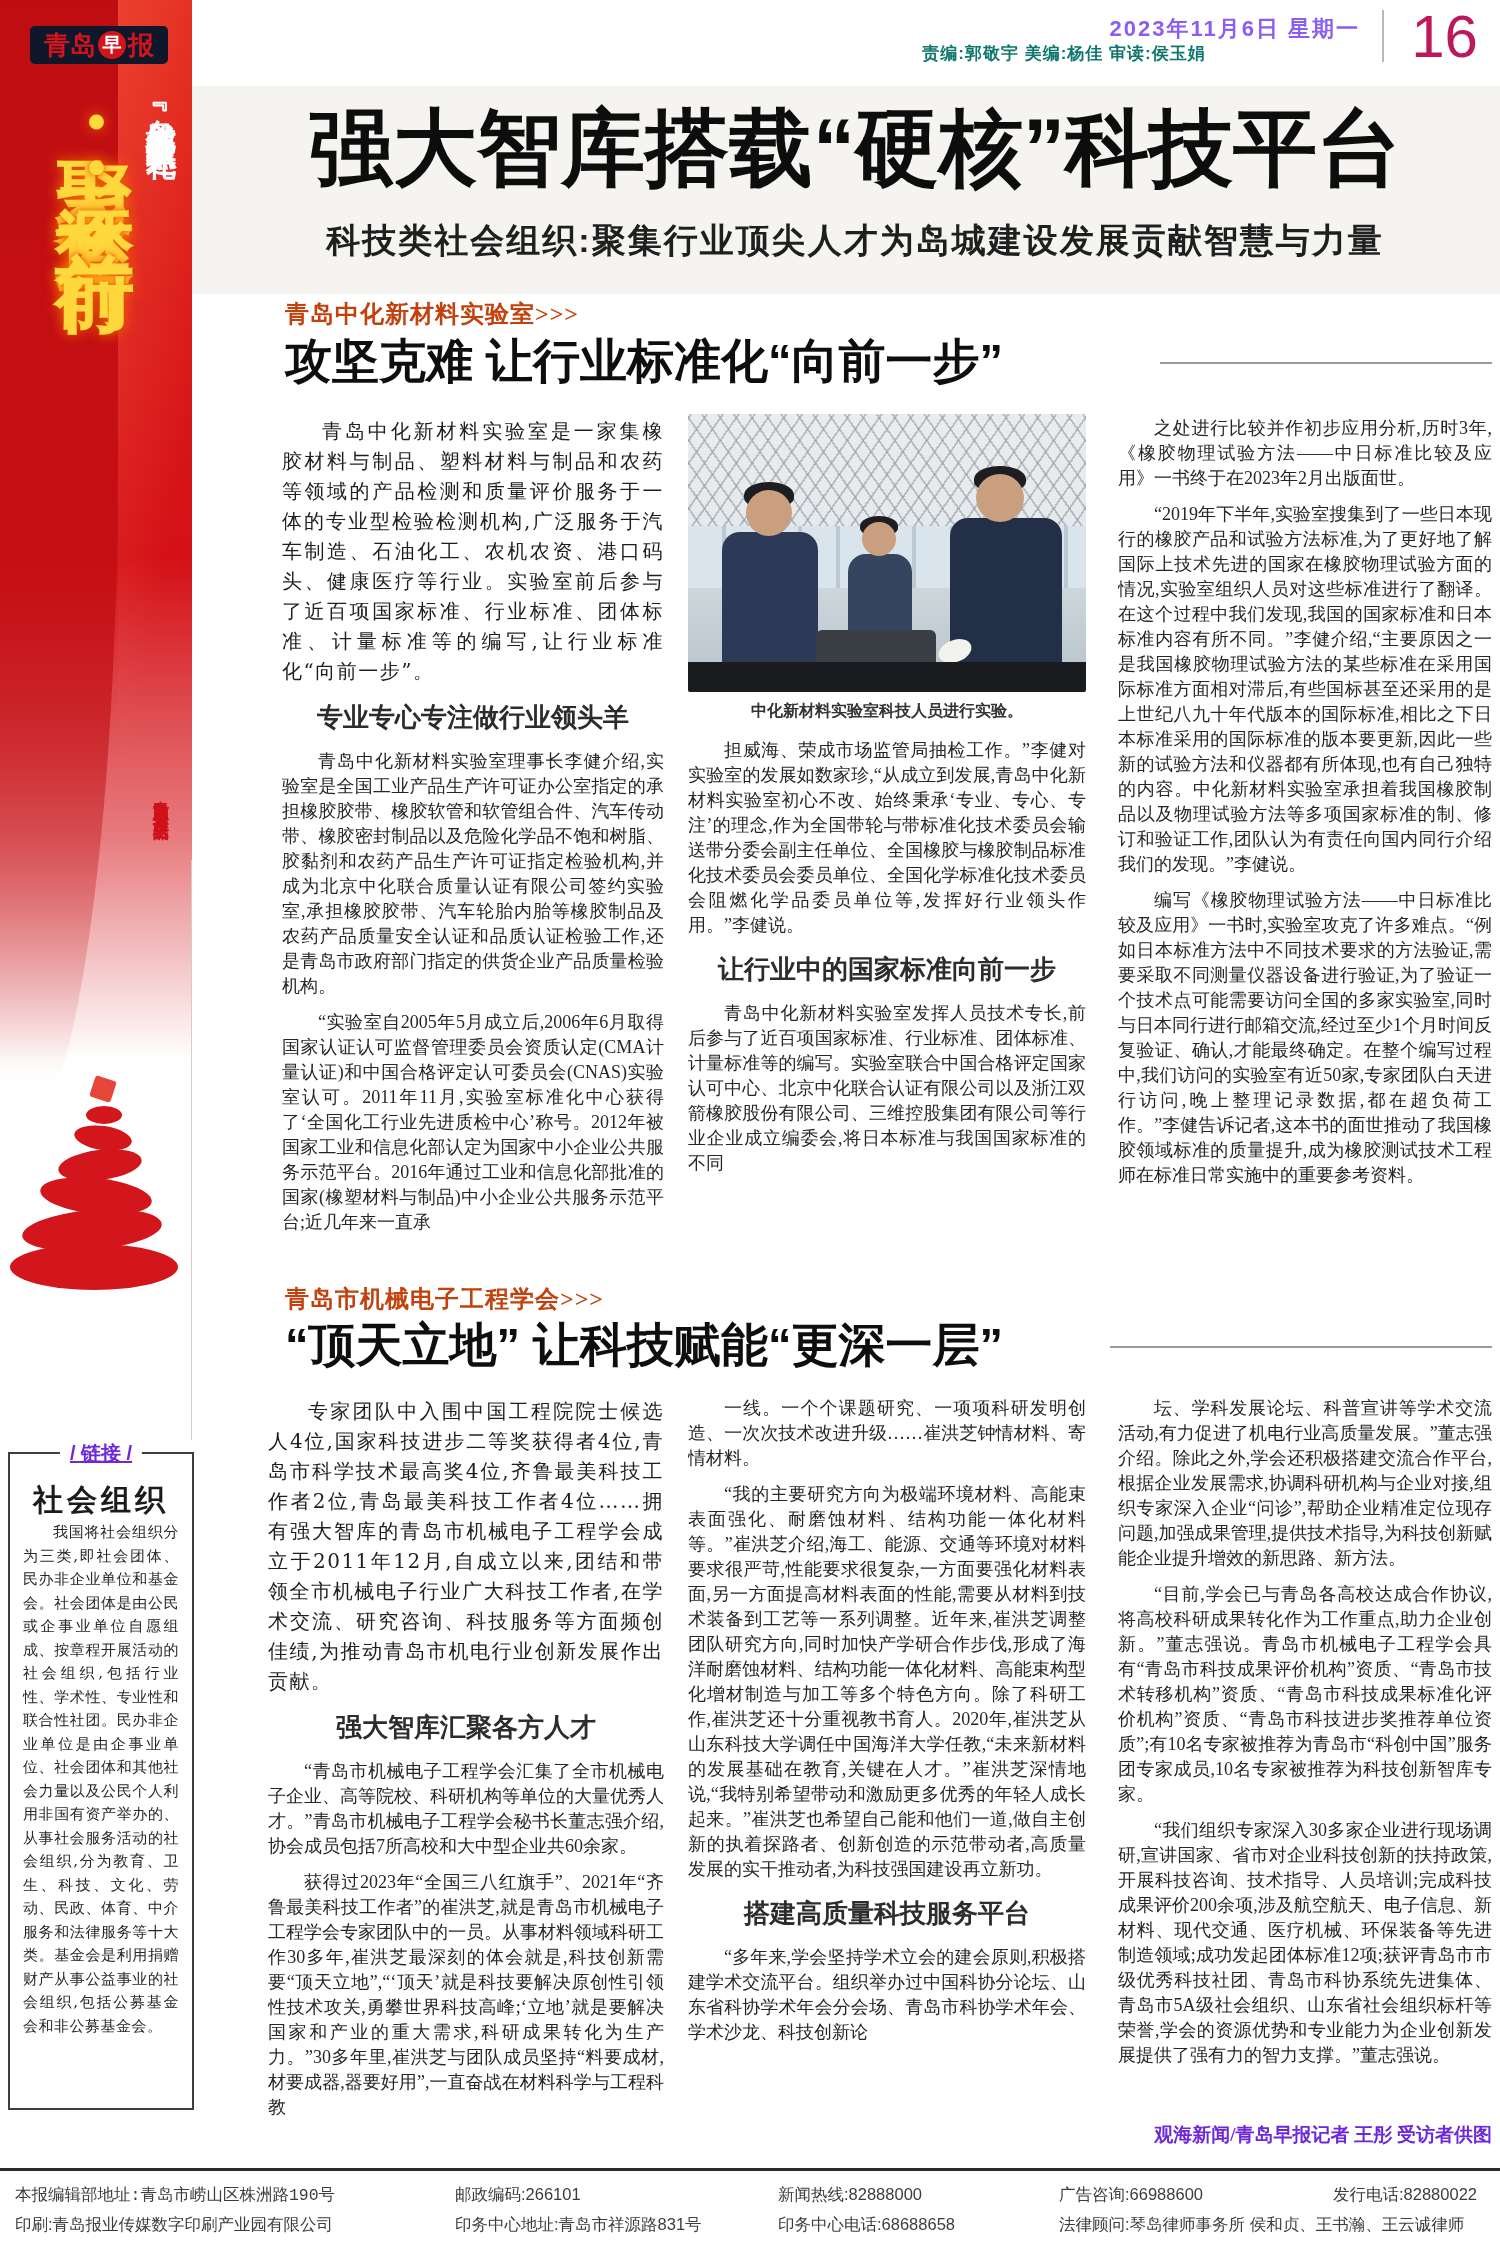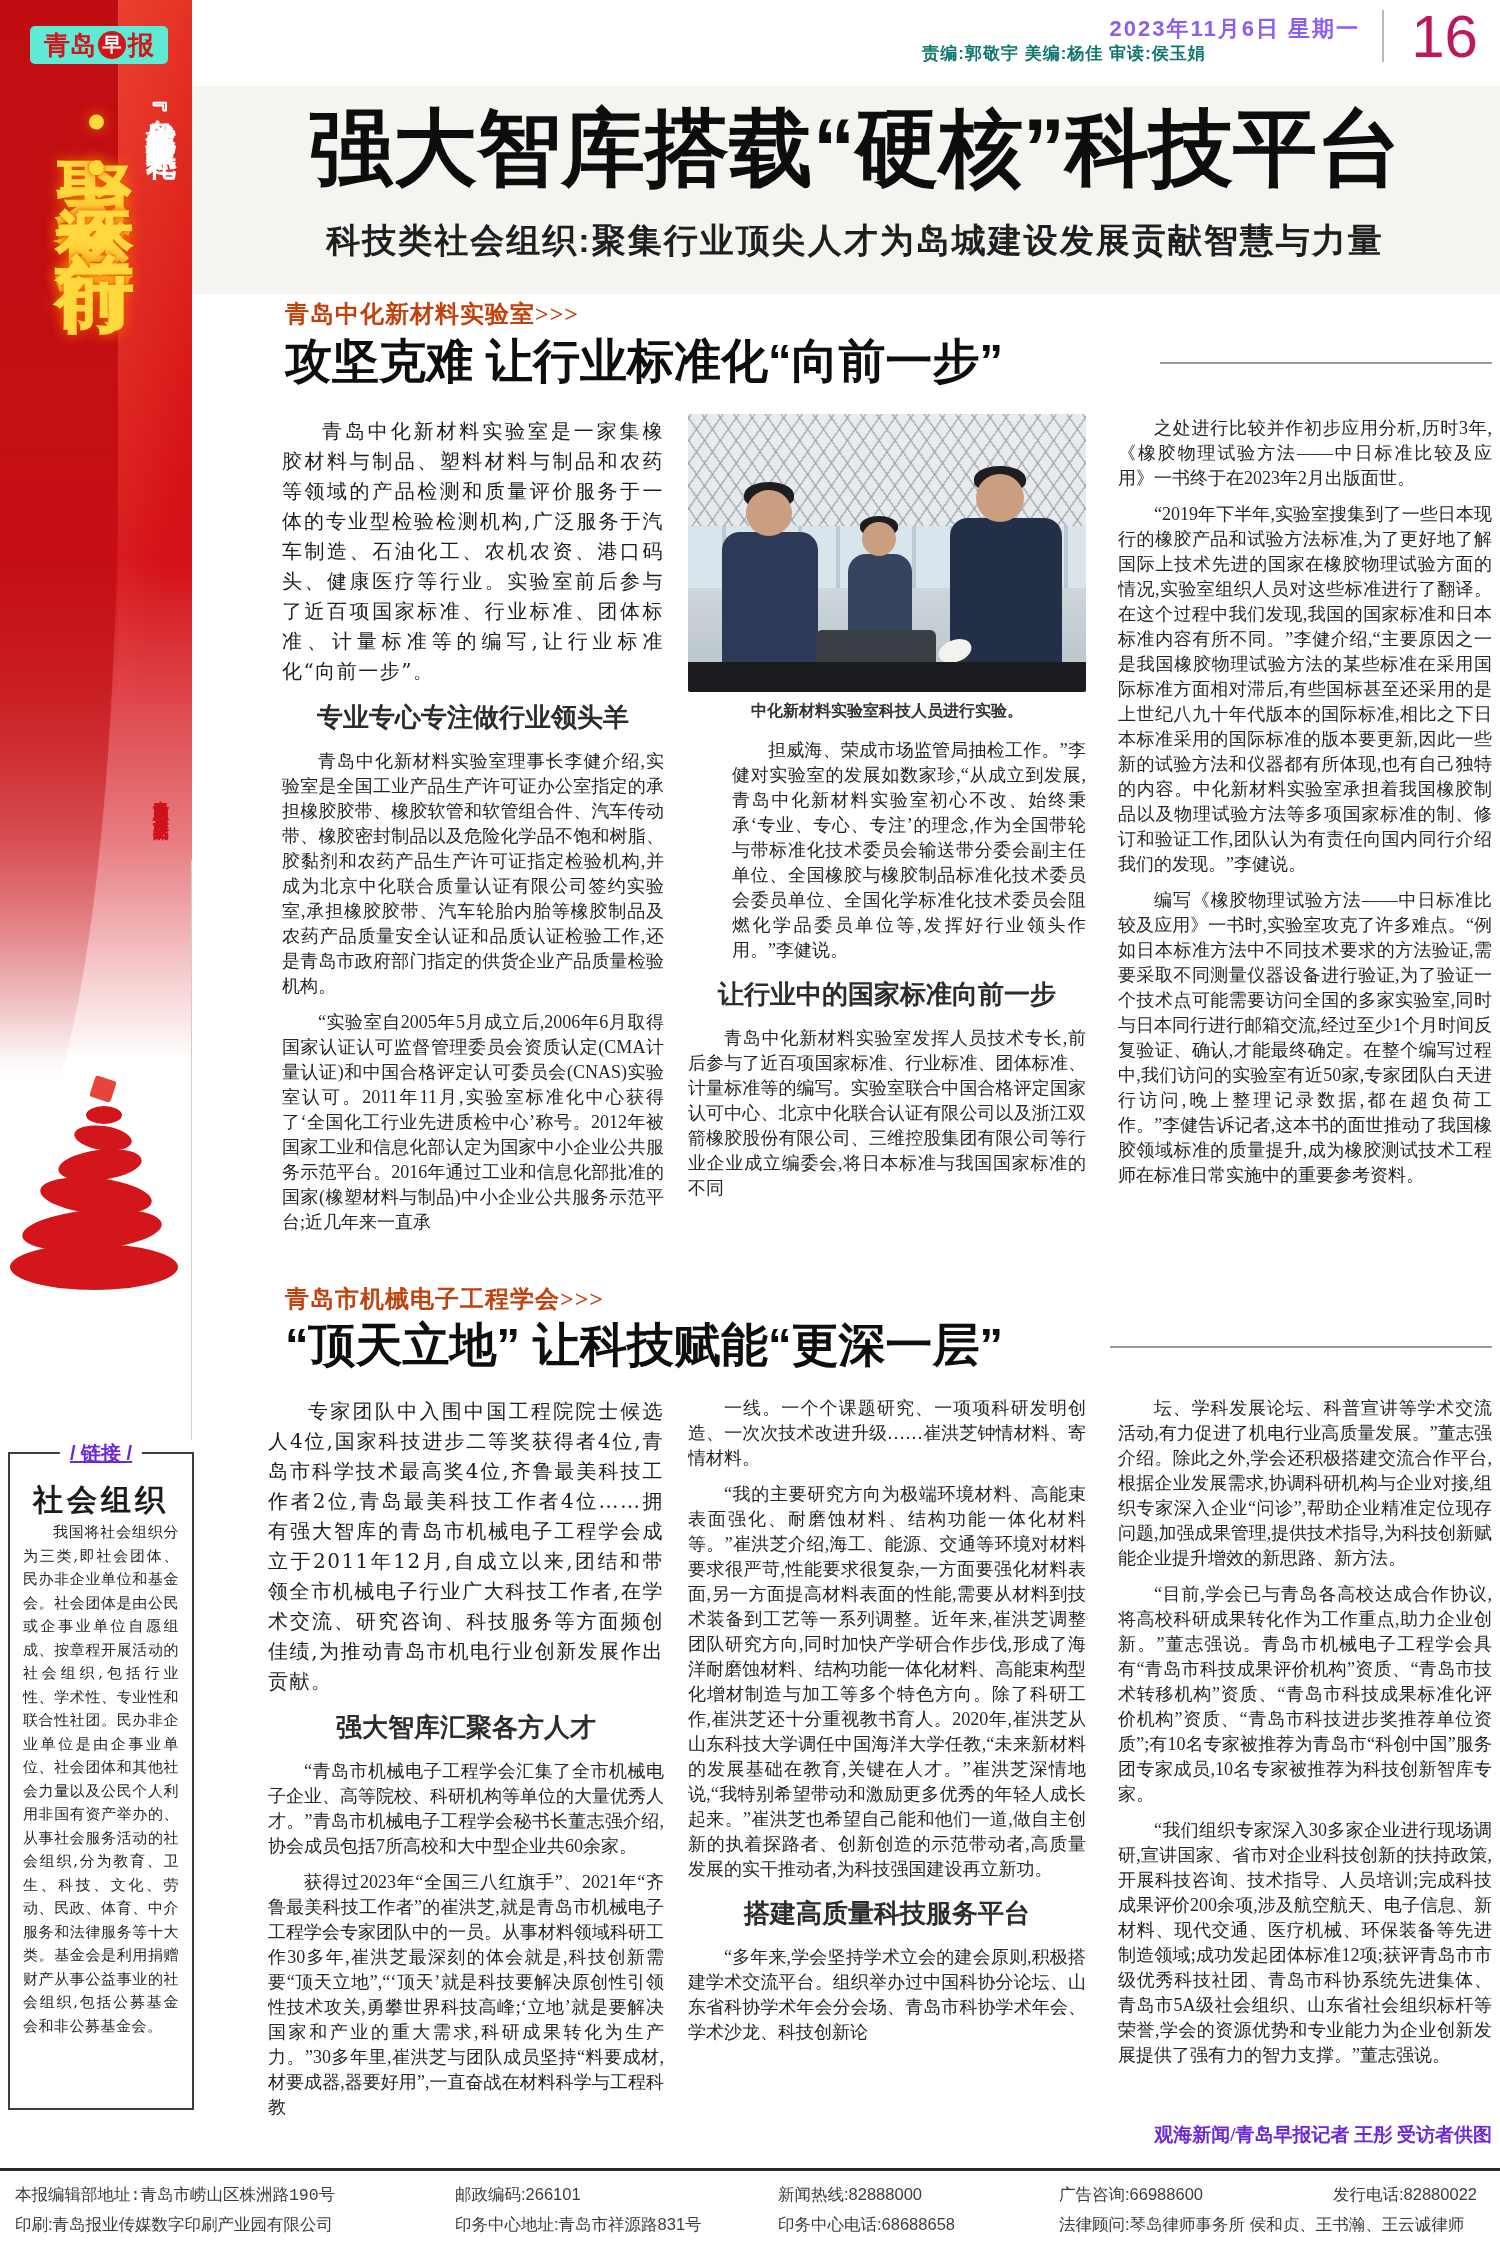--- a/index.html
+++ b/index.html
@@ -14,21 +14,21 @@
   .pageno{position:absolute;top:2px;right:22px;font:300 60px "Liberation Sans",sans-serif;color:#be185d;}
   
   .banner{position:absolute;left:0;top:0;width:192px;height:1300px;}
   .banner-red{position:absolute;left:0;top:0;width:100%;height:1120px;
      background:linear-gradient(to bottom,#e02318 0,#d41117 560px,rgba(211,17,23,.55) 840px,rgba(255,255,255,0) 1060px);}
   .banner-streak{position:absolute;left:0;top:0;width:118px;height:1140px;
      background:linear-gradient(to bottom,#bf0d12 0,rgba(191,13,18,.65) 700px,rgba(191,13,18,0) 1080px);
      border-radius:0 0 85% 0/0 0 60% 0;}
   .banner-hi{position:absolute;left:118px;top:0;width:74px;height:760px;
      background:linear-gradient(100deg,rgba(255,120,90,.35),rgba(255,255,255,0) 70%);}
-  .logo{position:absolute;left:30px;top:26px;width:138px;height:38px;background:#5eead4;border-radius:5px;
+  .logo{position:absolute;left:30px;top:26px;width:138px;height:38px;background:#0f172a;border-radius:5px;
         display:flex;align-items:center;justify-content:center;gap:2px;
         font:900 26px "Liberation Sans",sans-serif;color:#d2151c;}
   .logo .zao{display:inline-flex;align-items:center;justify-content:center;width:28px;height:28px;
         border-radius:50%;background:#d2151c;color:#fff;font-size:19px;}
   .slogan{position:absolute;left:42px;top:96px;height:710px;writing-mode:vertical-rl;
         font:700 80px "DejaVu Serif",serif;color:#ffd83e;letter-spacing:6px;
         text-shadow:0 0 14px rgba(255,120,0,.85),0 0 4px rgba(180,30,0,.7);}
   .series{position:absolute;left:140px;top:92px;height:480px;writing-mode:vertical-rl;
         font:700 30px "Liberation Sans",sans-serif;color:#fff;letter-spacing:3px;}
   .publisher{position:absolute;left:150px;top:788px;height:220px;writing-mode:vertical-rl;
@@ -156,21 +156,21 @@
       <div class="ph-hair ph-p2hair"></div>
       <div class="ph-head ph-p2h"></div>
       <div class="ph-person ph-p3"></div>
       <div class="ph-hair ph-p3hair"></div>
       <div class="ph-head ph-p3h"></div>
       <div class="ph-glove"></div>
       <div class="ph-gear"></div>
       <div class="ph-bench"></div>
     </div>
     <div class="caption">中化新材料实验室科技人员进行实验。</div>
-    <p style="margin-top:16px;margin-left:44px;">担威海、荣成市场监管局抽检工作。”李健对实验室的发展如数家珍,“从成立到发展,青岛中化新材料实验室初心不改、始终秉承‘专业、专心、专注’的理念,作为全国带轮与带标准化技术委员会输送带分委会副主任单位、全国橡胶与橡胶制品标准化技术委员会委员单位、全国化学标准化技术委员会阻燃化学品委员单位等,发挥好行业领头作用。”李健说。</p>
+    <p style="margin-top:16px;">担威海、荣成市场监管局抽检工作。”李健对实验室的发展如数家珍,“从成立到发展,青岛中化新材料实验室初心不改、始终秉承‘专业、专心、专注’的理念,作为全国带轮与带标准化技术委员会输送带分委会副主任单位、全国橡胶与橡胶制品标准化技术委员会委员单位、全国化学标准化技术委员会阻燃化学品委员单位等,发挥好行业领头作用。”李健说。</p>
     <div class="subhead">让行业中的国家标准向前一步</div>
     <p>青岛中化新材料实验室发挥人员技术专长,前后参与了近百项国家标准、行业标准、团体标准、计量标准等的编写。实验室联合中国合格评定国家认可中心、北京中化联合认证有限公司以及浙江双箭橡胶股份有限公司、三维控股集团有限公司等行业企业成立编委会,将日本标准与我国国家标准的不同</p>
   </div>
 
   <div class="col" style="left:1118px;top:416px;width:374px;height:836px;">
     <p>之处进行比较并作初步应用分析,历时3年,《橡胶物理试验方法——中日标准比较及应用》一书终于在2023年2月出版面世。</p>
     <p>“2019年下半年,实验室搜集到了一些日本现行的橡胶产品和试验方法标准,为了更好地了解国际上技术先进的国家在橡胶物理试验方面的情况,实验室组织人员对这些标准进行了翻译。在这个过程中我们发现,我国的国家标准和日本标准内容有所不同。”李健介绍,“主要原因之一是我国橡胶物理试验方法的某些标准在采用国际标准方面相对滞后,有些国标甚至还采用的是上世纪八九十年代版本的国际标准,相比之下日本标准采用的国际标准的版本要更新,因此一些新的试验方法和仪器都有所体现,也有自己独特的内容。中化新材料实验室承担着我国橡胶制品以及物理试验方法等多项国家标准的制、修订和验证工作,团队认为有责任向国内同行介绍我们的发现。”李健说。</p>
     <p>编写《橡胶物理试验方法——中日标准比较及应用》一书时,实验室攻克了许多难点。“例如日本标准方法中不同技术要求的方法验证,需要采取不同测量仪器设备进行验证,为了验证一个技术点可能需要访问全国的多家实验室,同时与日本同行进行邮箱交流,经过至少1个月时间反复验证、确认,才能最终确定。在整个编写过程中,我们访问的实验室有近50家,专家团队白天进行访问,晚上整理记录数据,都在超负荷工作。”李健告诉记者,这本书的面世推动了我国橡胶领域标准的质量提升,成为橡胶测试技术工程师在标准日常实施中的重要参考资料。</p>
   </div>
 

